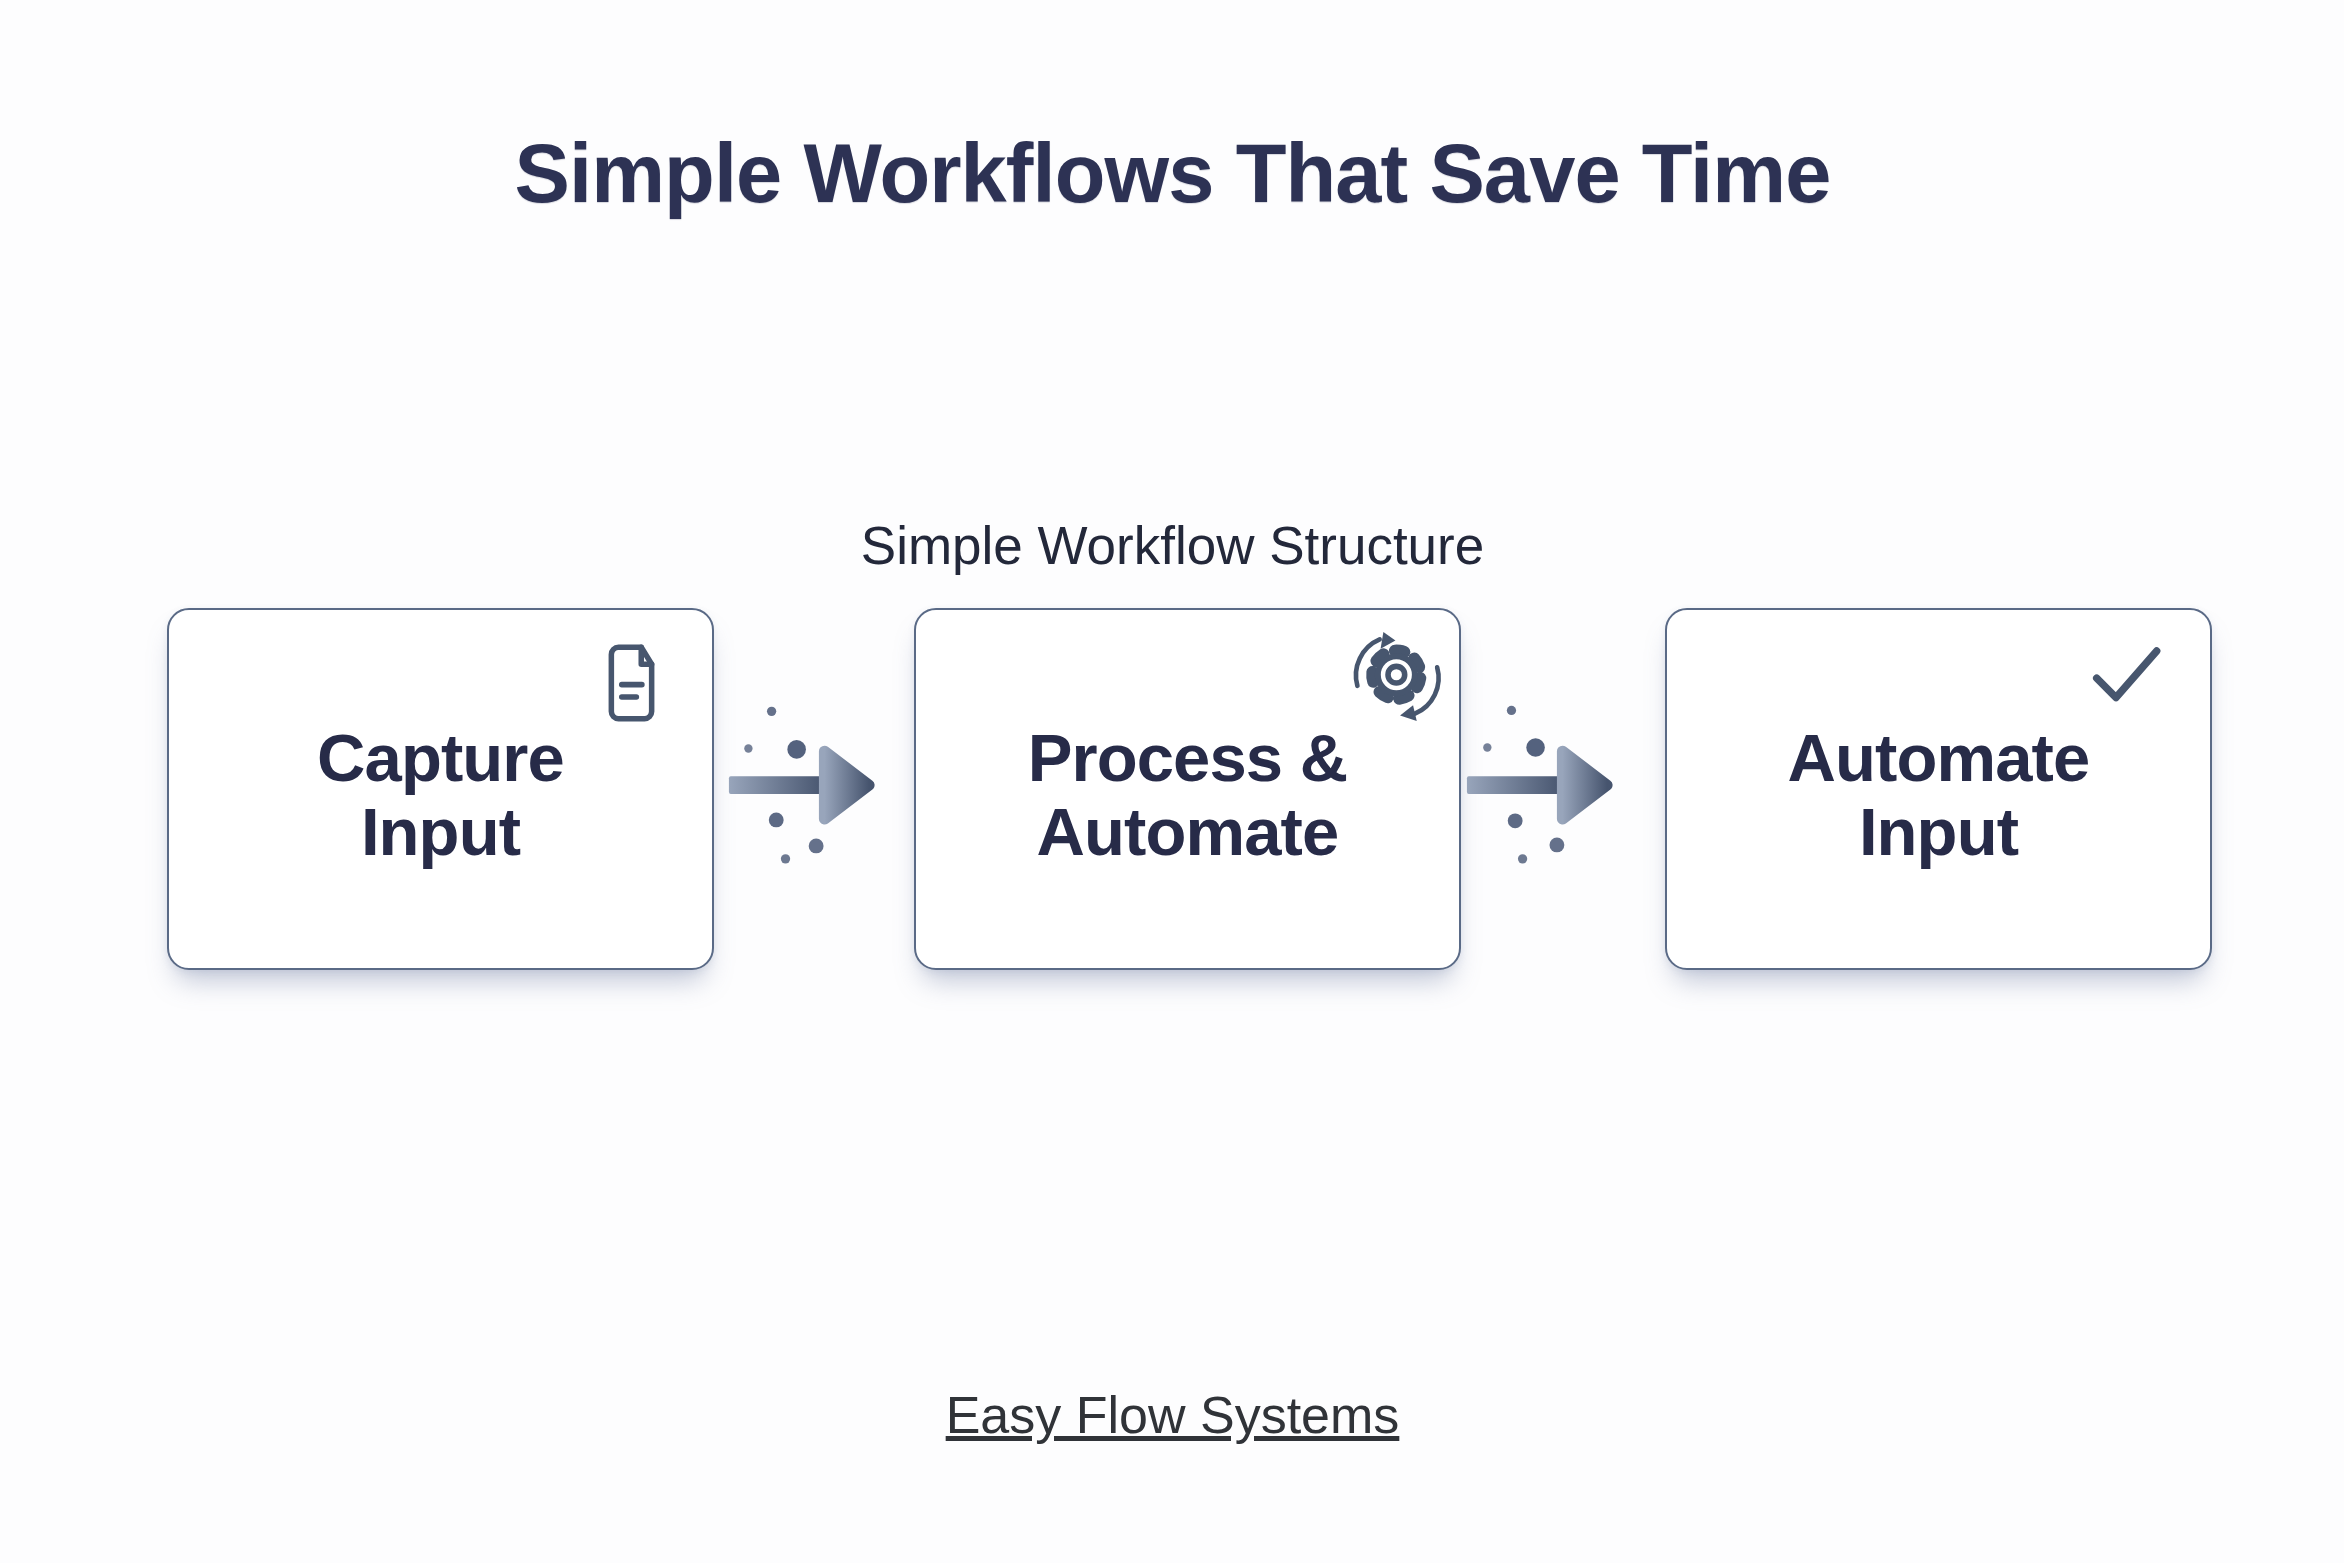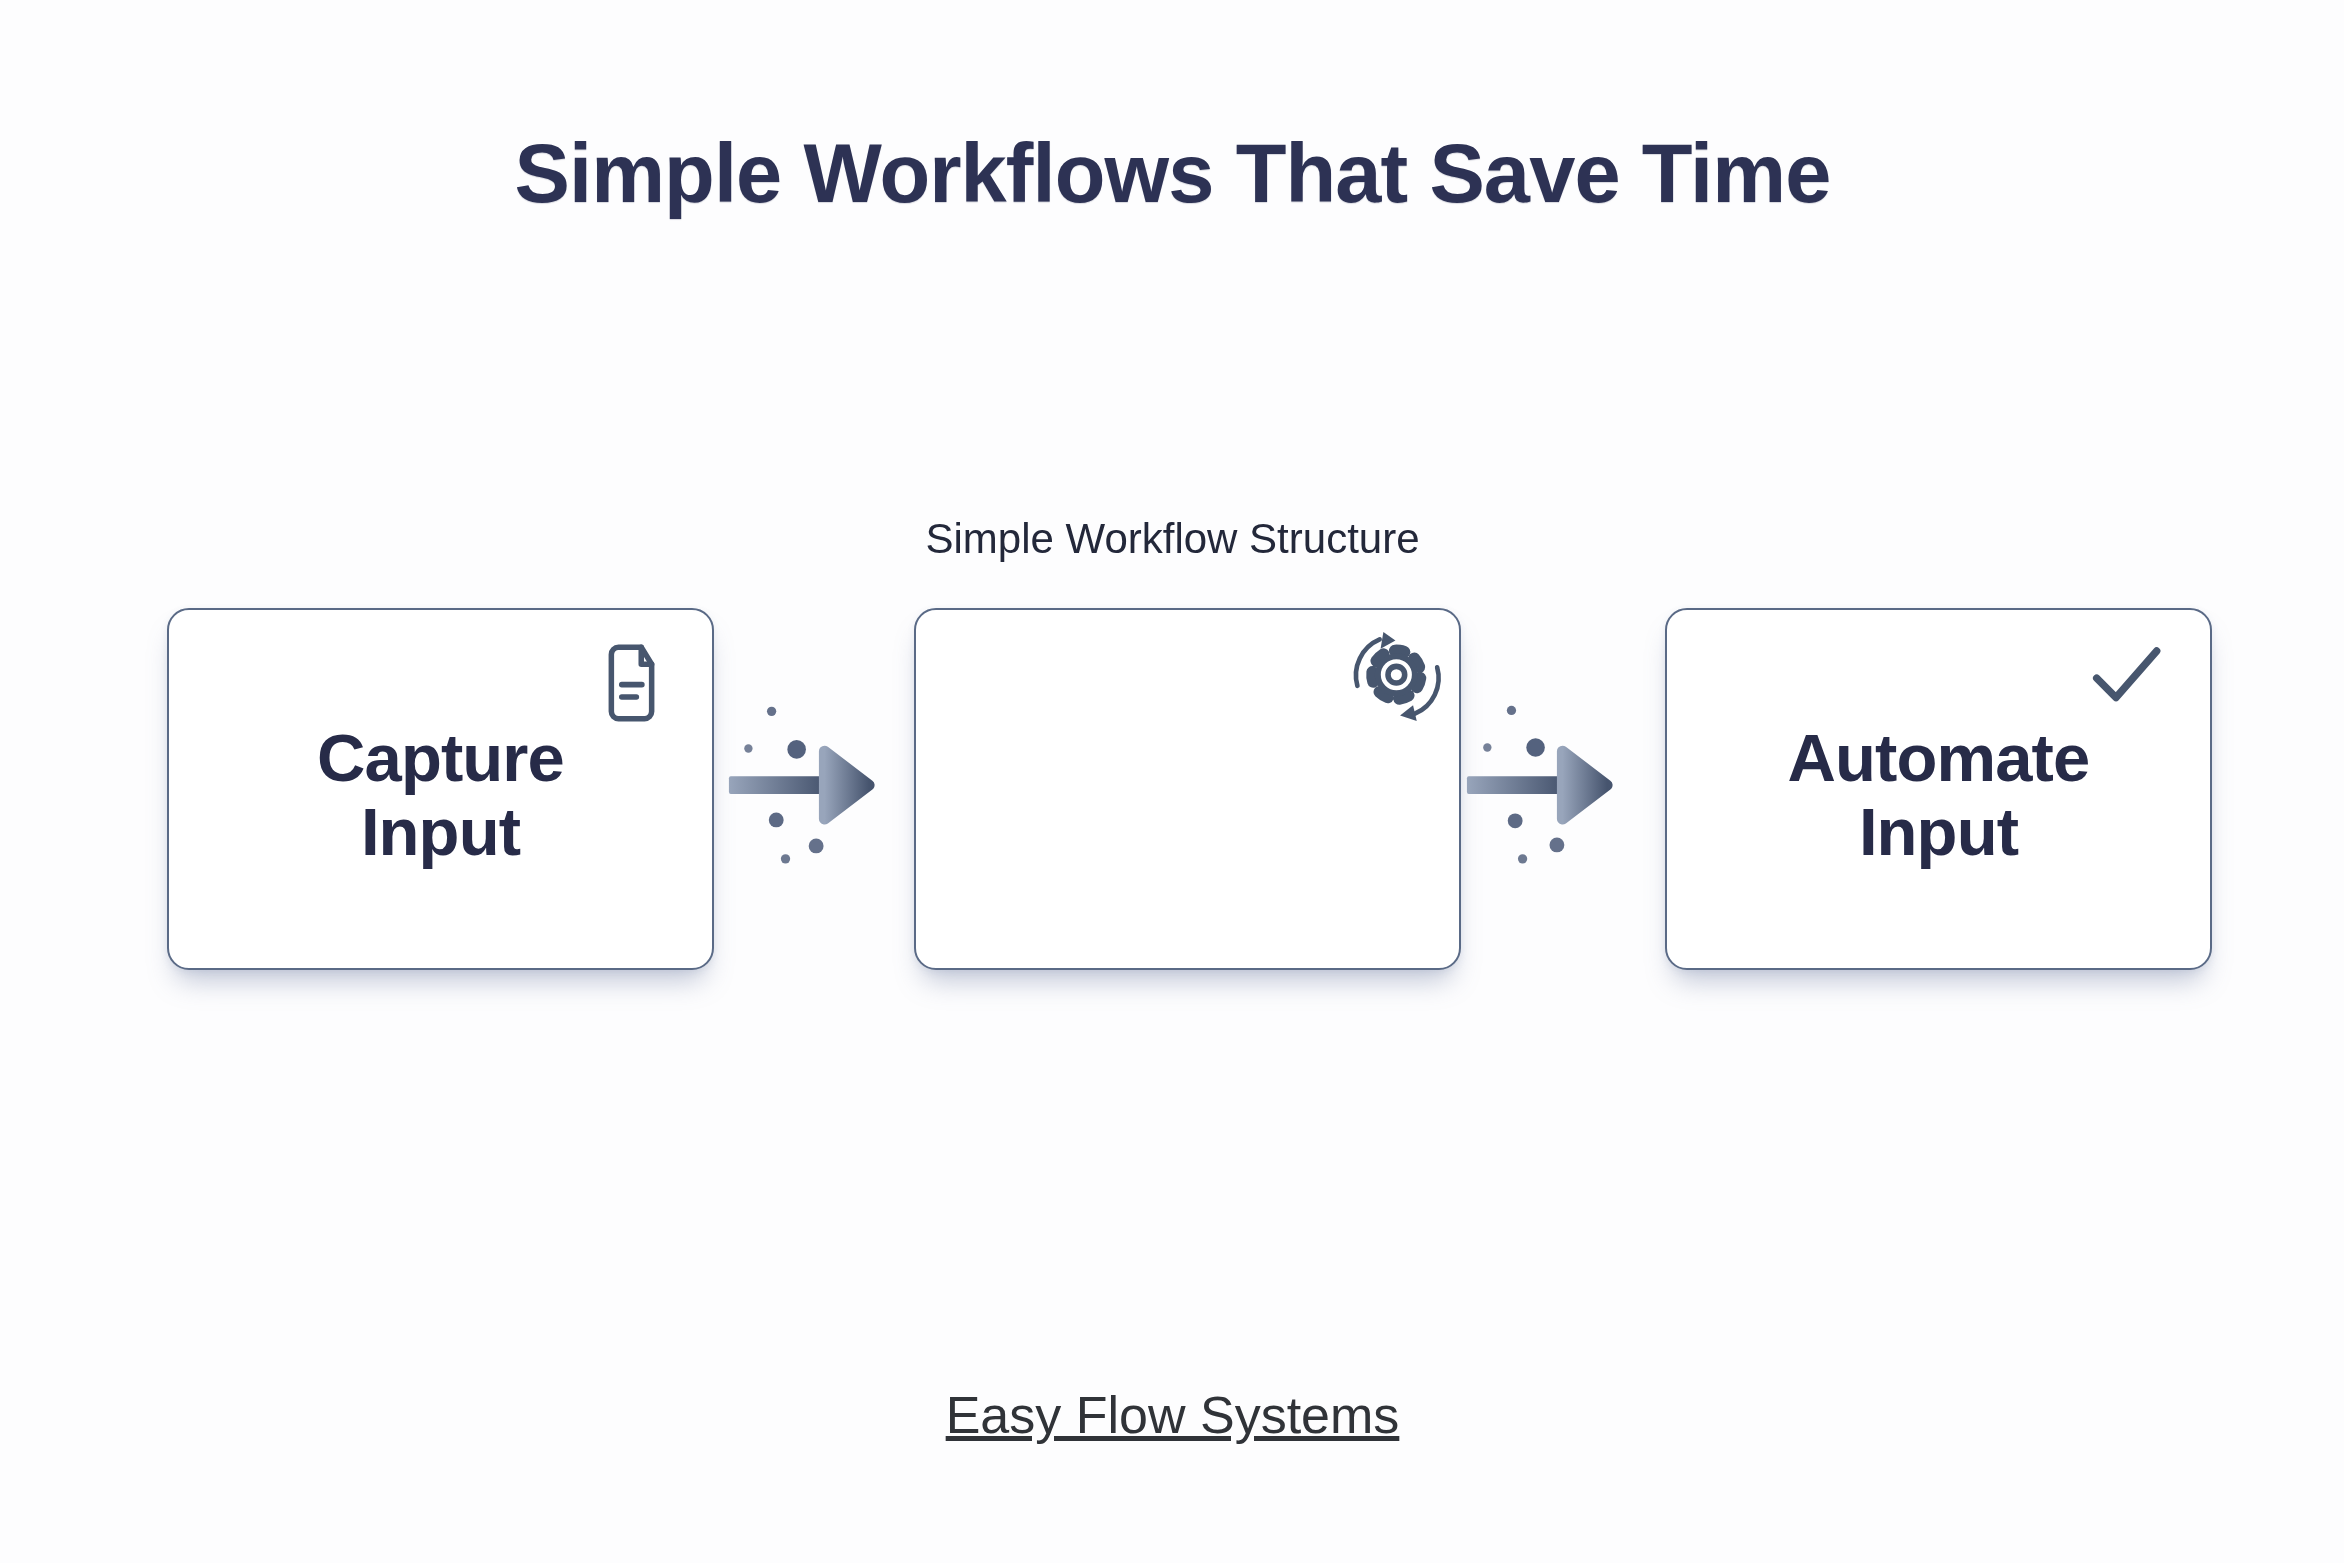--- a/index.html
+++ b/index.html
@@ -31,21 +31,21 @@
     font-size:83px;font-weight:700;letter-spacing:-0.9px;
     line-height:132px;
     color:var(--title-color);
     text-shadow:0 0.9px 0.9px rgba(45,50,84,0.18);
   }
   .page-title span{display:block;}
 
   .caption{
     position:absolute;top:512px;left:0;width:100%;
     text-align:center;
-    font-size:42px;font-weight:500;
+    font-size:53px;font-weight:500;
     line-height:1.3;
     color:var(--subtitle-color);
   }
 
   .flow{position:absolute;left:0;top:0;width:100%;height:100%;}
 
   .step-box{
     position:absolute;top:608px;
     width:547px;height:362px;
     background:var(--box-bg);
@@ -144,20 +144,24 @@
     <div class="step-box pos-2">
       <svg class="corner-icon icon-gear" viewBox="0 0 124 102" aria-hidden="true">
         <circle class="stroke" cx="64" cy="48" r="26" stroke-width="13" stroke-dasharray="10.4 12.9" transform="rotate(8 64 48)" stroke-linecap="butt"></circle>
         <circle class="stroke" cx="64" cy="48" r="20" stroke-width="6.5"></circle>
         <circle class="stroke" cx="64" cy="48" r="9" stroke-width="6"></circle>
         <path class="stroke" stroke-width="5" d="M22 60 A42 42 0 0 1 46 10"></path>
         <path class="icon-fill" d="M50 2 L63 11 L47 20 Z"></path>
         <path class="stroke" stroke-width="5" d="M108 40 A42 42 0 0 1 84 90"></path>
         <path class="icon-fill" d="M82 81 L68 92 L86 98 Z"></path>
       </svg>
+      <div class="step-label">
+        <span>Process &amp;</span>
+        <span>Automate</span>
+      </div>
     </div>
 
     <svg class="flow-arrow a2" viewBox="0 0 170 180" aria-hidden="true">
       <defs>
         <linearGradient id="agrad2" x1="0" y1="0" x2="1" y2="0">
           <stop class="agrad-stop-l" offset="0"></stop>
           <stop class="agrad-stop-r" offset="1"></stop>
         </linearGradient>
       </defs>
       <g>

